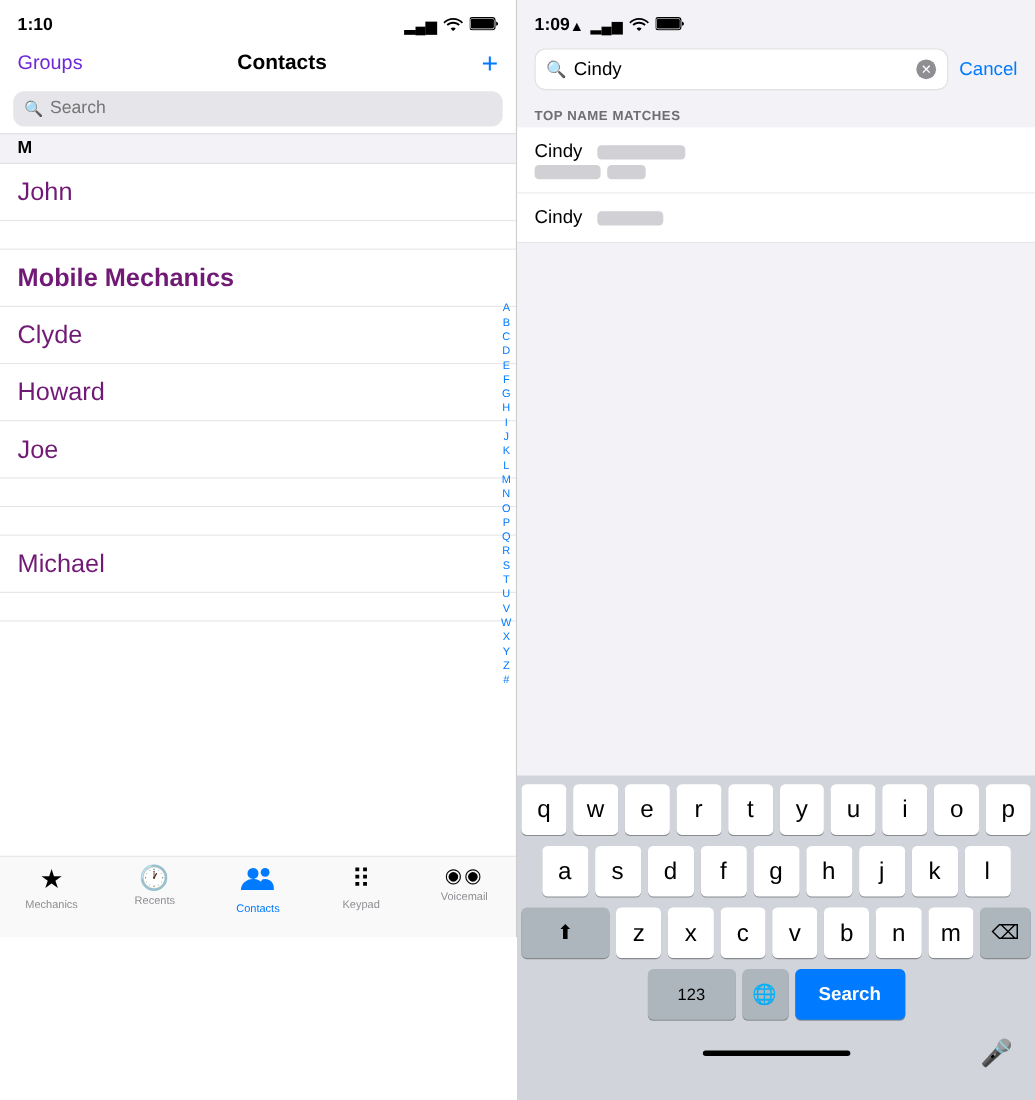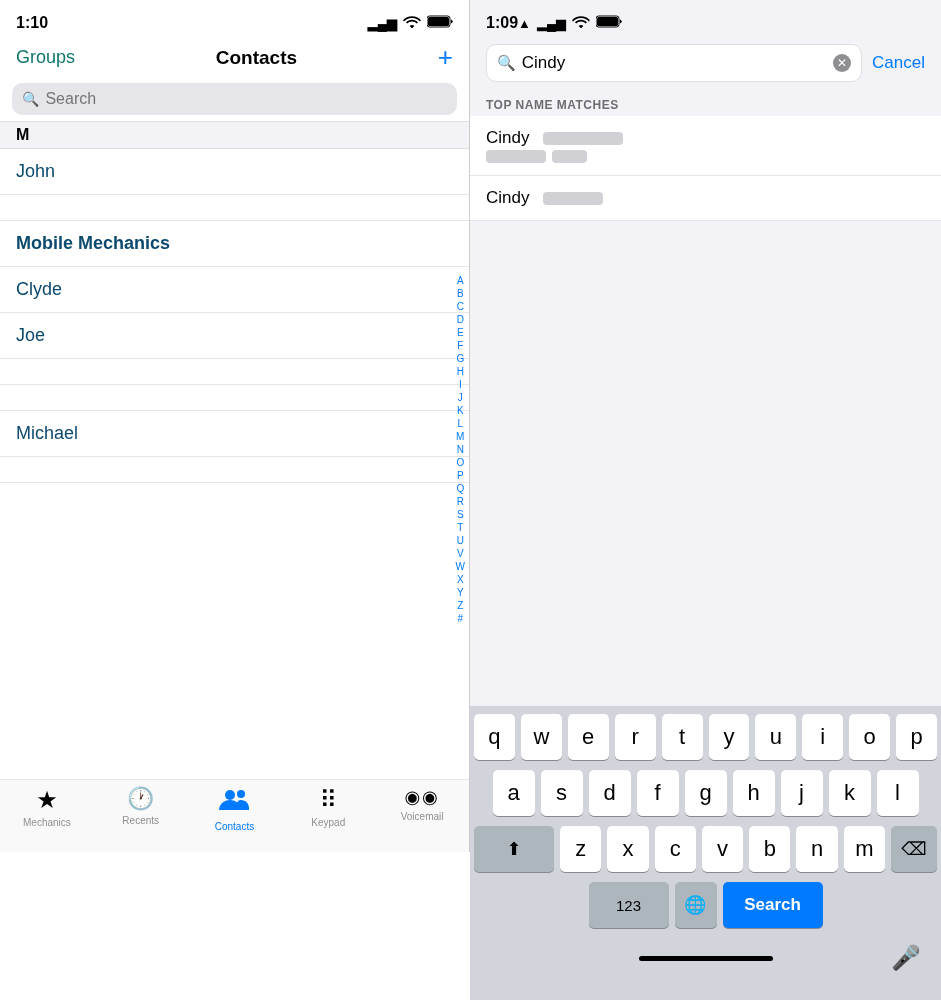--- a/index.html
+++ b/index.html
@@ -33,21 +33,21 @@
     }
     .status-time { font-weight: 700; font-size: 16px; }
     .status-icons-left { display: flex; gap: 6px; align-items: center; font-size: 13px; }
 
     .contacts-header {
       display: flex;
       justify-content: space-between;
       align-items: center;
       padding: 2px 16px 10px;
     }
-    .groups-btn { color: #0f766e; font-size: 18px; }
+    .groups-btn { color: #6d28d9; font-size: 18px; }
     .contacts-title { font-size: 19px; font-weight: 700; color: #000; }
     .add-btn { color: #007AFF; font-size: 26px; font-weight: 300; }
 
     .search-bar {
       margin: 0 12px 6px;
       background: #E5E5EA;
       border-radius: 10px;
       display: flex;
       align-items: center;
       padding: 7px 10px;
@@ -75,22 +75,22 @@
       font-weight: 700;
       color: #000;
       background: #f2f2f7;
       border-top: 1px solid #e0e0e0;
       border-bottom: 1px solid #e0e0e0;
     }
 
     .contact-row {
       padding: 12px 16px;
       border-bottom: 1px solid #E5E5EA;
-      font-size: 18px;
-      color: #0c4a6e;
+      font-size: 23px;
+      color: #701a75;
       position: relative;
     }
     .contact-row.bold { font-weight: 700; }
 
     .blurred-row {
       padding: 10px 16px;
       border-bottom: 1px solid #E5E5EA;
     }
     .blurred-row .line1 { display: flex; gap: 8px; margin-bottom: 5px; }
 
@@ -353,20 +353,21 @@
     <div class="blurred-row">
       <div class="line1">
         <span class="blurred-line" style="width:75px;"></span>
         <span class="blurred-line" style="width:170px;"></span>
         <span class="blurred-line" style="width:55px;"></span>
       </div>
     </div>
 
     <div class="contact-row bold">Mobile Mechanics</div>
     <div class="contact-row">Clyde</div>
+    <div class="contact-row">Howard</div>
     <div class="contact-row">Joe</div>
 
     <div class="blurred-row">
       <div class="line1">
         <span class="blurred-line" style="width:110px;"></span>
         <span class="blurred-line" style="width:75px;"></span>
         <span class="blurred-line" style="width:55px;"></span>
       </div>
     </div>
     <div class="blurred-row">

